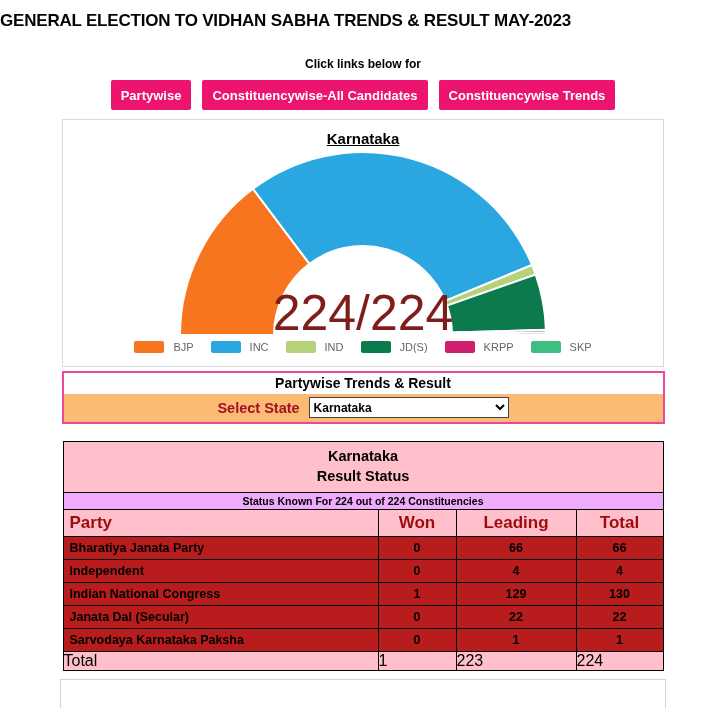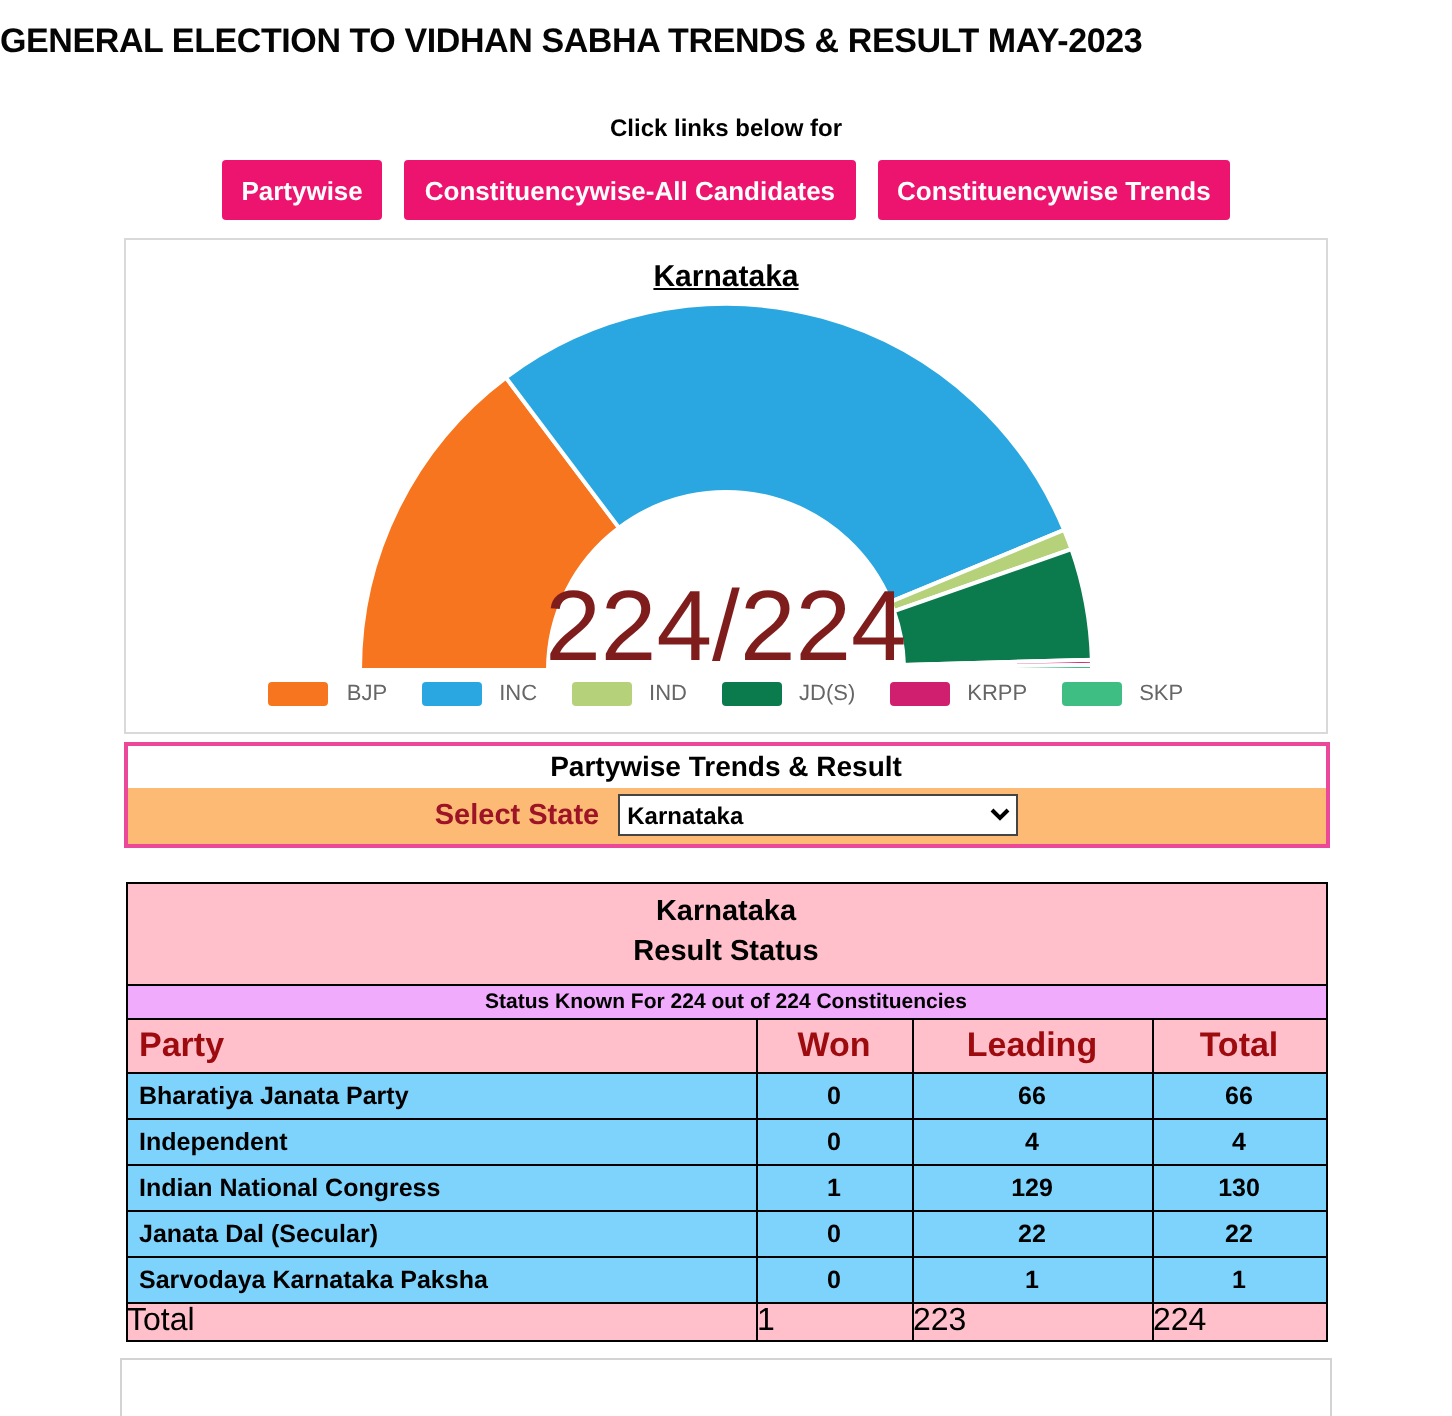--- a/index.html
+++ b/index.html
@@ -71,21 +71,21 @@
   }
   .head-row th {
     background: #ffc0cb; color: #9e0b0f; font-size: 17px;
     padding: 3px 6px; text-align: center;
   }
   .head-row th.col-party { text-align: left; width: 52.5%; }
   .head-row th.col-won { width: 13%; }
   .head-row th.col-leading { width: 20%; }
   .head-row th.col-total { width: 14.5%; }
   .result-table tbody td {
-    font-size: 12.5px; font-weight: bold; padding: 4px 6px; background: #7dd3fc;
+    font-size: 12.5px; font-weight: bold; padding: 4px 6px; background: #b91c1c;
   }
   .result-table tbody td.num { text-align: center; }
   .result-table tr.total-row td { background: #ffc0cb; }
   .footer-panel {
     width: 606px; margin: 8px auto 0; border: 1px solid #d3d3d3;
     padding: 14px 0 40px; background: #fff;
   }
 </style>
 </head>
 <body>

